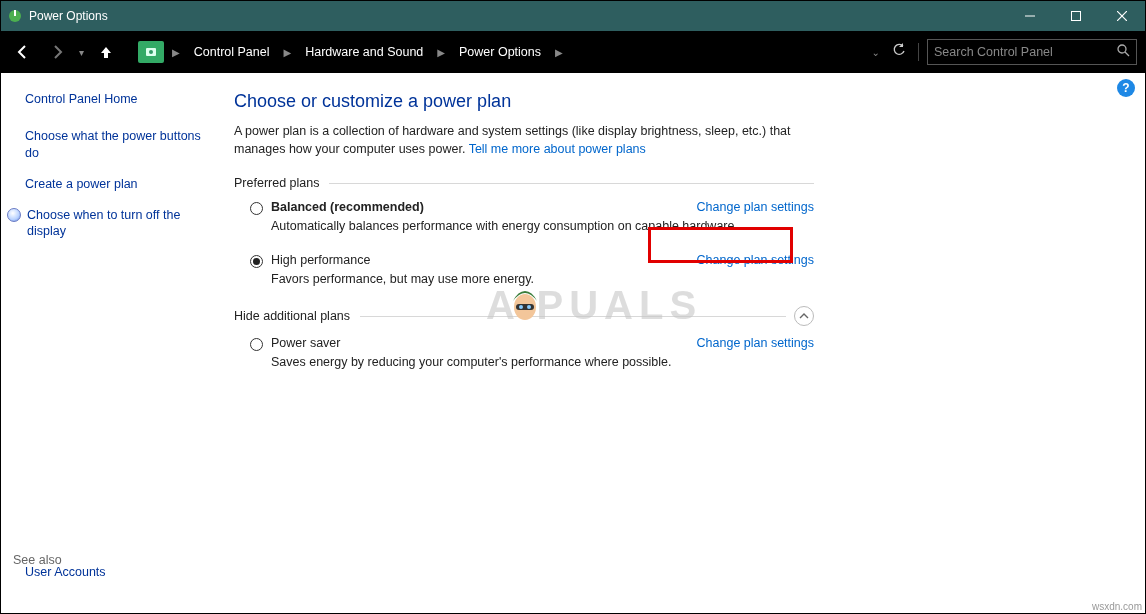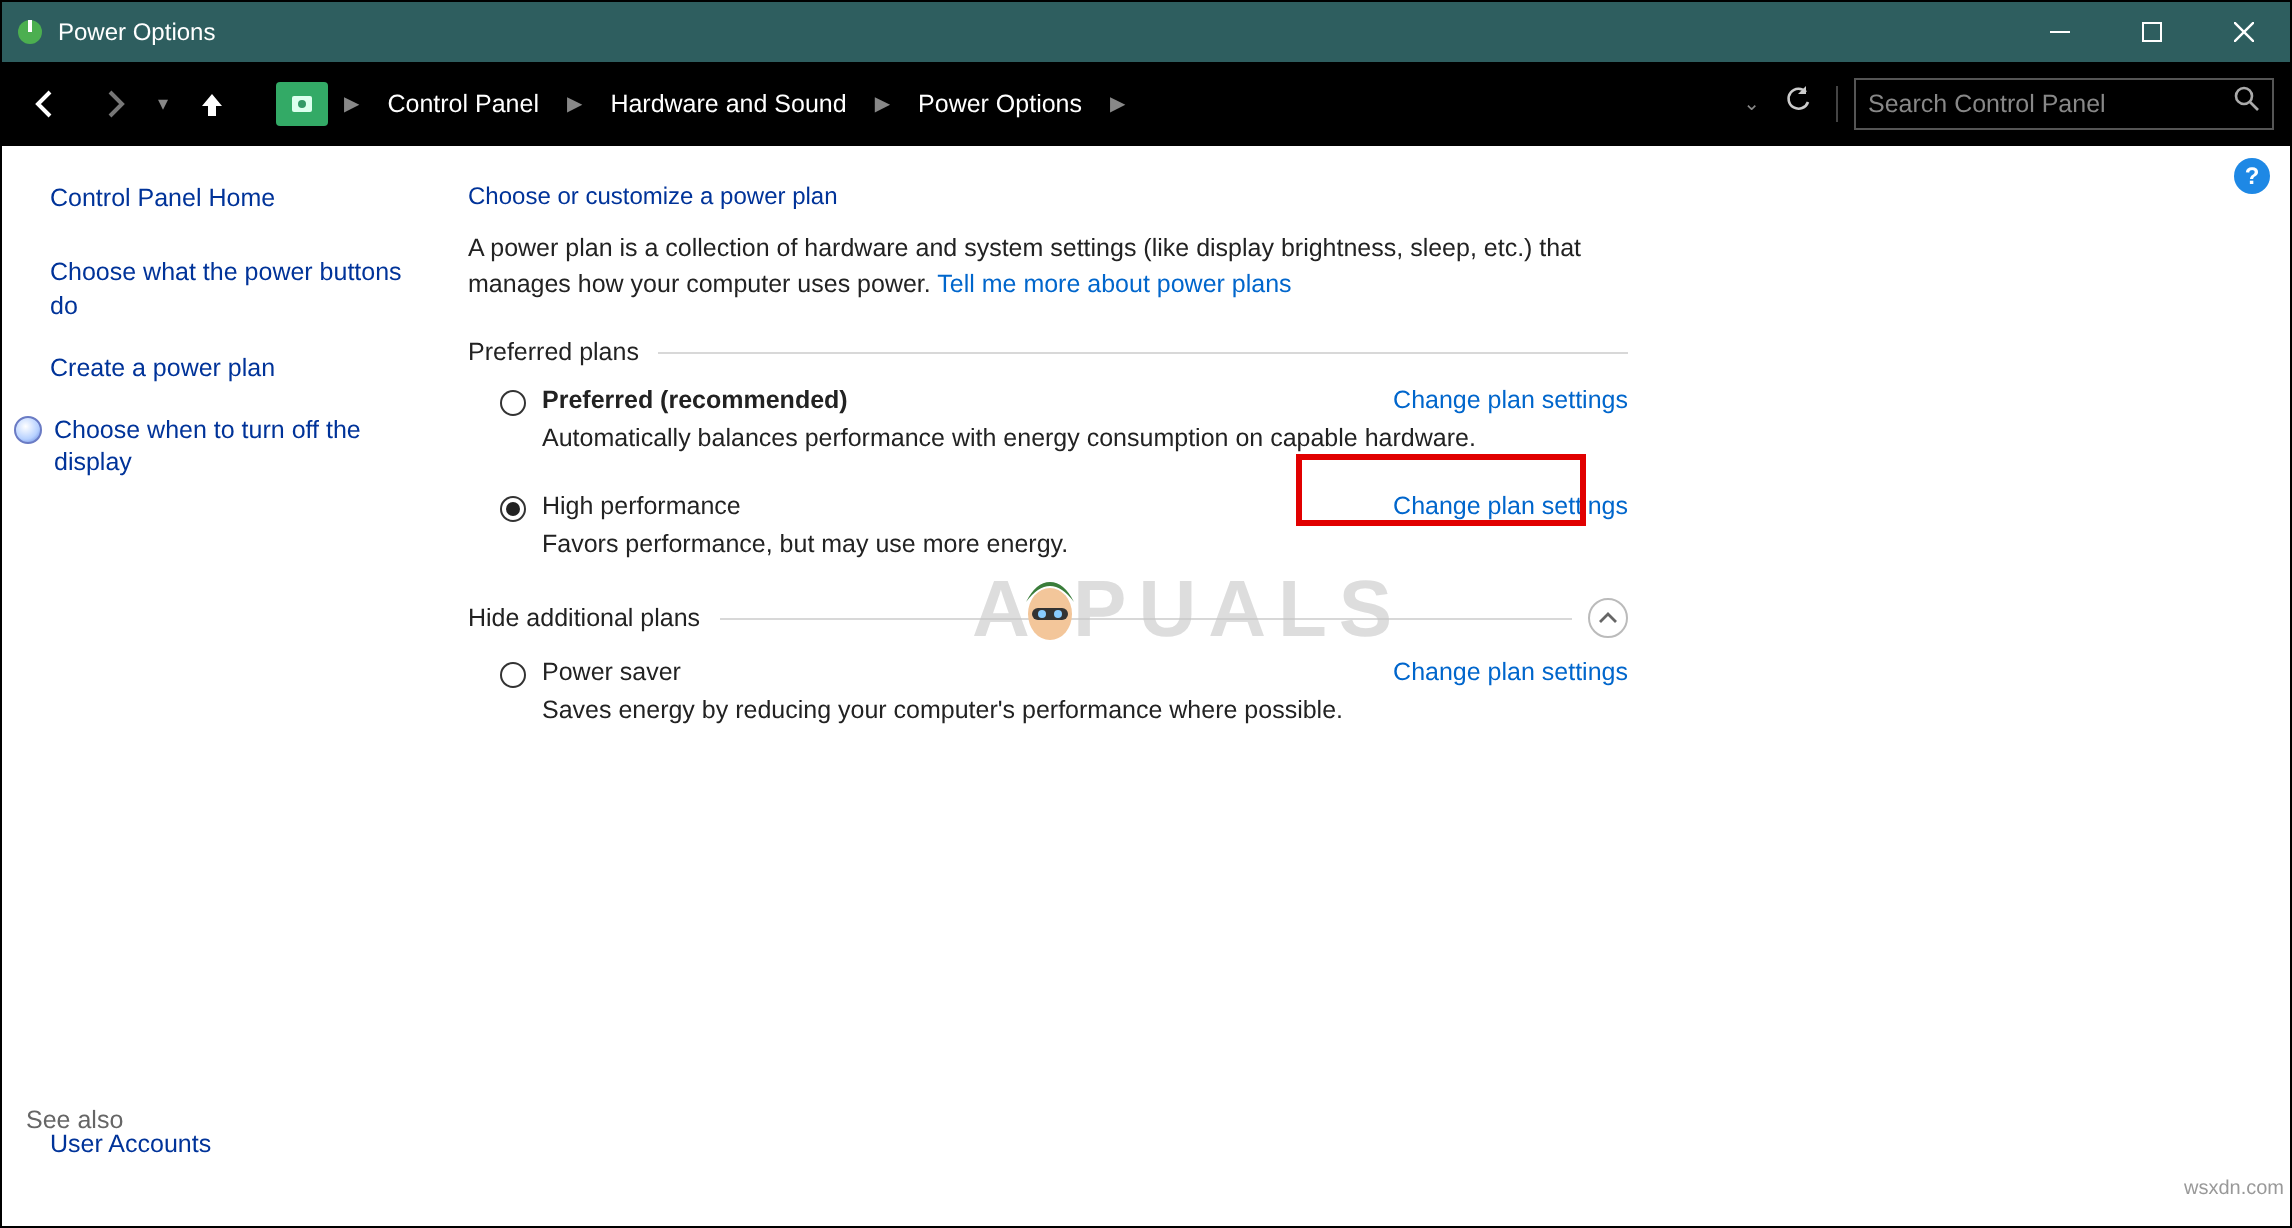--- a/index.html
+++ b/index.html
@@ -27,38 +27,38 @@
     .sidebar { width:215px; padding: 18px 12px 12px 24px; font-size:12.5px; }
     .sidebar a, .sidebar .slink { color:#003399; display:block; text-decoration:none; margin-bottom:14px; line-height:1.35;}
     .side-row { display:flex; align-items:flex-start; gap:6px; margin-bottom:14px; margin-left:-18px;}
     .side-row .slink{ margin-bottom:0;}
     .side-ico { width:14px; height:14px; border-radius:50%; flex:none; margin-top:1px;}
     .ico-shield { background: radial-gradient(circle at 40% 35%, #fff, #b7d1ff 60%, #5a7bd8); border:1px solid #6a7bc4; }
     .ico-moon { background: radial-gradient(circle at 35% 35%, #fff, #ccc 60%, #777); border:1px solid #888;}
     .sidebar .see-also { position:absolute; bottom:46px; left:12px; color:#666; font-size:12.5px;}
     .sidebar .bottom-link { position:absolute; bottom:18px; left:24px;}
     .main { flex:1; padding: 18px 0 0 18px; position:relative;}
-    .main h1 { color:#003399; font-weight:400; font-size:12px; margin-bottom:10px;}
+    .main h1 { color:#003399; font-weight:400; font-size:18px; margin-bottom:10px;}
     .main .desc { font-size:12.5px; color:#222; max-width:590px; line-height:1.45; margin-bottom:18px;}
     .main .desc a { color:#0066cc; }
     .section-head { display:flex; align-items:center; font-size:12.5px; color:#222; margin-bottom:10px; width:580px;}
     .section-head .line { flex:1; height:1px; background:#d8d8d8; margin-left:10px;}
     .section-head .exp-btn { width:20px; height:20px; border:1px solid #bbb; border-radius:50%; display:flex; align-items:center; justify-content:center; margin-left:8px; color:#555;}
     .plan-row { display:flex; align-items:flex-start; width:580px; padding-left:16px; margin-bottom:4px;}
     .plan-radio { width:13px; height:13px; border:1px solid #333; border-radius:50%; margin-top:2px; margin-right:8px; position:relative; flex:none;}
     .plan-radio.selected::after { content:""; position:absolute; left:2px; top:2px; width:7px; height:7px; background:#222; border-radius:50%;}
     .plan-name { font-size:12.5px; color:#222;}
     .plan-name.bold { font-weight:600;}
     .plan-link { margin-left:auto; color:#0066cc; font-size:12.5px;}
     .plan-sub { font-size:12.5px; color:#222; padding-left:37px; width:580px; margin-bottom:20px;}
     .highlight-box { position:absolute; border:3px solid #e10000; pointer-events:none;}
     .help-q { position:absolute; top:6px; right:10px; width:18px; height:18px; border-radius:50%; background:#1e88e5; color:#fff; font-size:12px; font-weight:bold; display:flex; align-items:center; justify-content:center;}
     .watermark { position:absolute; left:270px; top:210px; font-size:40px; font-weight:700; color:#c7c7c7; letter-spacing:6px; opacity:.6; pointer-events:none; z-index:0;}
     .watermark-face { position:absolute; left:292px; top:206px; width:34px; height:44px; pointer-events:none; z-index:0;}
-    .attrib { position:absolute; bottom:14px; right:4px; font-size:10px; color:#999;}
+    .attrib { position:absolute; bottom:2px; right:4px; font-size:10px; color:#999;}
   </style>
 </head>
 <body>
 
 <div class="window">
 
   <div class="titlebar">
     <div class="icon-slot">
       <svg width="16" height="16" viewBox="0 0 16 16">
           <circle cx="8" cy="8" r="6" fill="#4caf50"></circle>
@@ -166,21 +166,21 @@
         <span>A power plan is a collection of hardware and system settings (like display brightness, sleep, etc.) that manages how your computer uses power. </span><a>Tell me more about power plans</a>
       </p>
 
       <div class="section-head">
         <span>Preferred plans</span>
         <div class="line"></div>
       </div>
 
       <div class="plan-row">
         <div class="plan-radio"></div>
-        <span class="plan-name bold">Preferred (recommended)</span>
+        <span class="plan-name bold">Balanced (recommended)</span>
         <a class="plan-link">Change plan settings</a>
       </div>
       <div class="plan-sub">Automatically balances performance with energy consumption on capable hardware.</div>
 
       <div class="plan-row">
         <div class="plan-radio selected"></div>
         <span class="plan-name">High performance</span>
         <a class="plan-link">Change plan settings</a>
       </div>
       <div class="plan-sub">Favors performance, but may use more energy.</div>

